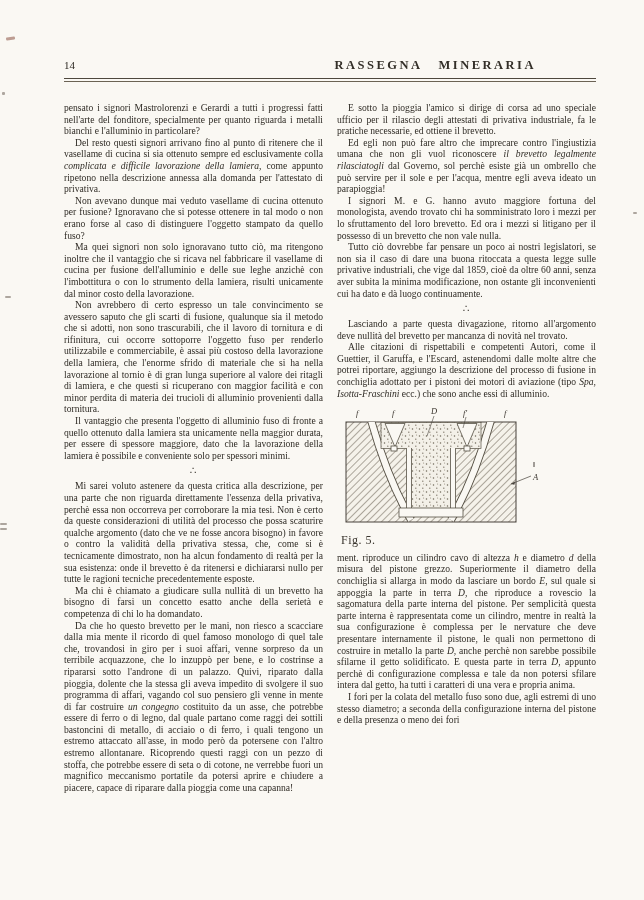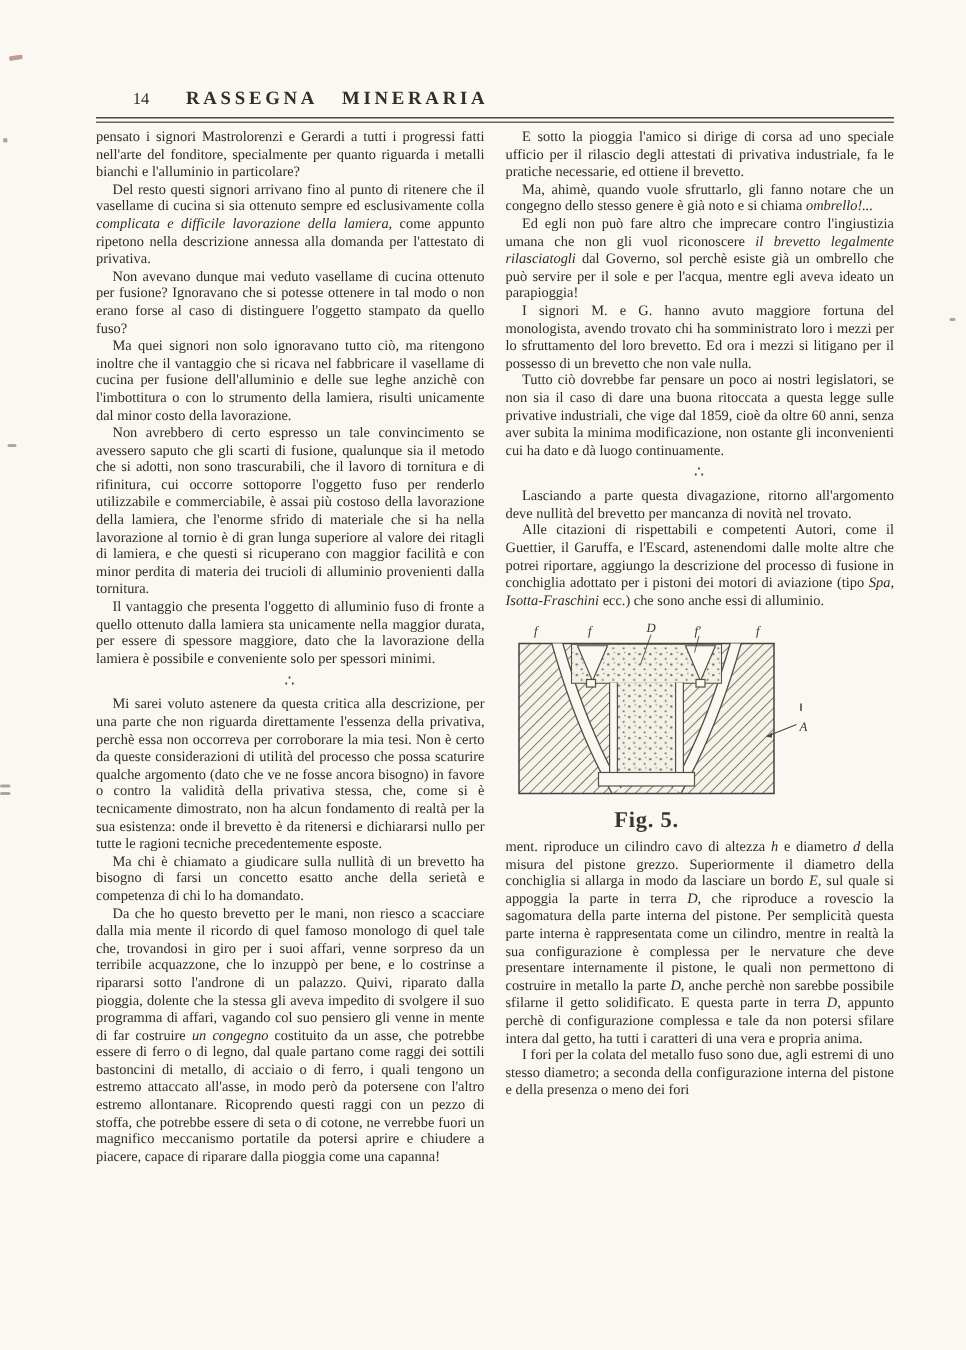--- a/index.html
+++ b/index.html
@@ -6,37 +6,37 @@
   body{
     width:644px;height:900px;overflow:hidden;
     background:#faf8f3;
     font-family:"Liberation Serif","DejaVu Serif",serif;
     color:#2f2b25;
     position:relative;
   }
   .sheet{position:absolute;inset:0;padding:58px 48px 0 64px;box-sizing:border-box;}
   
   .page-header{display:grid;grid-template-columns:60px 1fr 60px;align-items:baseline;}
-  .page-num{font-size:11px;text-align:center;}
+  .page-num{font-size:11px;text-align:left;}
   .journal-title{
-    margin:0;text-align:left;font-size:12.5px;font-weight:bold;
+    margin:0;text-align:right;font-size:12.5px;font-weight:bold;
     letter-spacing:2.5px;word-spacing:11px;color:#332f28;
   }
   .rule{margin-top:5px;height:2px;border-top:1.2px solid #4e483d;border-bottom:1px solid #6b6354;}
   
-  .columns{display:flex;gap:14px;margin-top:4px;}
+  .columns{display:flex;gap:14px;margin-top:20px;}
   .col{flex:1 1 0;text-align:justify;font-size:9.6px;line-height:11.6px;}
   .para{margin:0;}
   .para.ind{text-indent:11px;font-family:Liberation Serif, serif;}
   em{font-style:italic;}
   .asterism{text-align:center;font-size:10.5px;line-height:12px;margin:4px 0 3px;letter-spacing:1px;color:#3a352e;}
   
   .fig-wrap{margin:7px 0 5px 4px;width:212px;}
   .fig-wrap svg{display:block;}
-  .fig-caption{width:180px;text-align:center;font-size:15px;letter-spacing:0.5px;margin-top:7px;color:#3a352e;font-weight:bold;}
+  .fig-caption{width:180px;text-align:left;font-size:12px;letter-spacing:0.5px;margin-top:7px;color:#3a352e;}
   .fig-label{font-style:italic;font-size:8.5px;fill:#3a352e;font-family:"Liberation Serif","DejaVu Serif",serif;}
   
   .mark{position:absolute;background:#6e6257;opacity:.55;border-radius:1px;}
   .mark.m1{left:6px;top:37px;width:9px;height:2.5px;background:#8a5242;transform:rotate(-8deg);}
   .mark.m2{left:2px;top:92px;width:3px;height:3px;}
   .mark.m3{left:5px;top:296px;width:6px;height:2px;}
   .mark.m4{left:0px;top:523px;width:7px;height:2px;box-shadow:0 5px 0 #6e6257;}
   .mark.m5{left:633px;top:212px;width:4px;height:2px;}
 </style>
 </head>
@@ -62,21 +62,20 @@
         <p class="para ind"><span>Il vantaggio che presenta l'oggetto di alluminio fuso di fronte a quello ottenuto dalla lamiera sta unicamente nella maggior durata, per essere di spessore maggiore, dato che la lavorazione della lamiera è possibile e conveniente solo per spessori minimi.</span></p>
         <div class="asterism">∴</div>
         <p class="para ind"><span>Mi sarei voluto astenere da questa critica alla descrizione, per una parte che non riguarda direttamente l'essenza della privativa, perchè essa non occorreva per corroborare la mia tesi. Non è certo da queste considerazioni di utilità del processo che possa scaturire qualche argomento (dato che ve ne fosse ancora bisogno) in favore o contro la validità della privativa stessa, che, come si è tecnicamente dimostrato, non ha alcun fondamento di realtà per la sua esistenza: onde il brevetto è da ritenersi e dichiararsi nullo per tutte le ragioni tecniche precedentemente esposte.</span></p>
         <p class="para ind"><span>Ma chi è chiamato a giudicare sulla nullità di un brevetto ha bisogno di farsi un concetto esatto anche della serietà e competenza di chi lo ha domandato.</span></p>
         <p class="para ind"><span>Da che ho questo brevetto per le mani, non riesco a scacciare dalla mia mente il ricordo di quel famoso monologo di quel tale che, trovandosi in giro per i suoi affari, venne sorpreso da un terribile acquazzone, che lo inzuppò per bene, e lo costrinse a ripararsi sotto l'androne di un palazzo. Quivi, riparato dalla pioggia, dolente che la stessa gli aveva impedito di svolgere il suo programma di affari, vagando col suo pensiero gli venne in mente di far costruire </span><em>un congegno</em><span> costituito da un asse, che potrebbe essere di ferro o di legno, dal quale partano come raggi dei sottili bastoncini di metallo, di acciaio o di ferro, i quali tengono un estremo attaccato all'asse, in modo però da potersene con l'altro estremo allontanare. Ricoprendo questi raggi con un pezzo di stoffa, che potrebbe essere di seta o di cotone, ne verrebbe fuori un magnifico meccanismo portatile da potersi aprire e chiudere a piacere, capace di riparare dalla pioggia come una capanna!</span></p>
       </section>
 
     <section class="col">
       <div>
           <p class="para ind"><span>E sotto la pioggia l'amico si dirige di corsa ad uno speciale ufficio per il rilascio degli attestati di privativa industriale, fa le pratiche necessarie, ed ottiene il brevetto.</span></p>
-          <p class="para ind"><span>Ma, ahimè, quando vuole sfruttarlo, gli fanno notare che un congegno dello stesso genere è già noto e si chiama </span><em>ombrello!...</em></p>
           <p class="para ind"><span>Ed egli non può fare altro che imprecare contro l'ingiustizia umana che non gli vuol riconoscere </span><em>il brevetto legalmente rilasciatogli</em><span> dal Governo, sol perchè esiste già un ombrello che può servire per il sole e per l'acqua, mentre egli aveva ideato un parapioggia!</span></p>
           <p class="para ind"><span>I signori M. e G. hanno avuto maggiore fortuna del monologista, avendo trovato chi ha somministrato loro i mezzi per lo sfruttamento del loro brevetto. Ed ora i mezzi si litigano per il possesso di un brevetto che non vale nulla.</span></p>
           <p class="para ind"><span>Tutto ciò dovrebbe far pensare un poco ai nostri legislatori, se non sia il caso di dare una buona ritoccata a questa legge sulle privative industriali, che vige dal 1859, cioè da oltre 60 anni, senza aver subita la minima modificazione, non ostante gli inconvenienti cui ha dato e dà luogo continuamente.</span></p>
           <div class="asterism">∴</div>
           <p class="para ind"><span>Lasciando a parte questa divagazione, ritorno all'argomento deve nullità del brevetto per mancanza di novità nel trovato.</span></p>
           <p class="para ind"><span>Alle citazioni di rispettabili e competenti Autori, come il Guettier, il Garuffa, e l'Escard, astenendomi dalle molte altre che potrei riportare, aggiungo la descrizione del processo di fusione in conchiglia adottato per i pistoni dei motori di aviazione (tipo </span><em>Spa</em><span>, </span><em>Isotta-Fraschini</em><span> ecc.) che sono anche essi di alluminio.</span></p>
         </div>
 
       <figure class="fig-wrap" style="margin-left:4px;">
         <svg width="212" height="122" viewBox="0 0 212 122">

